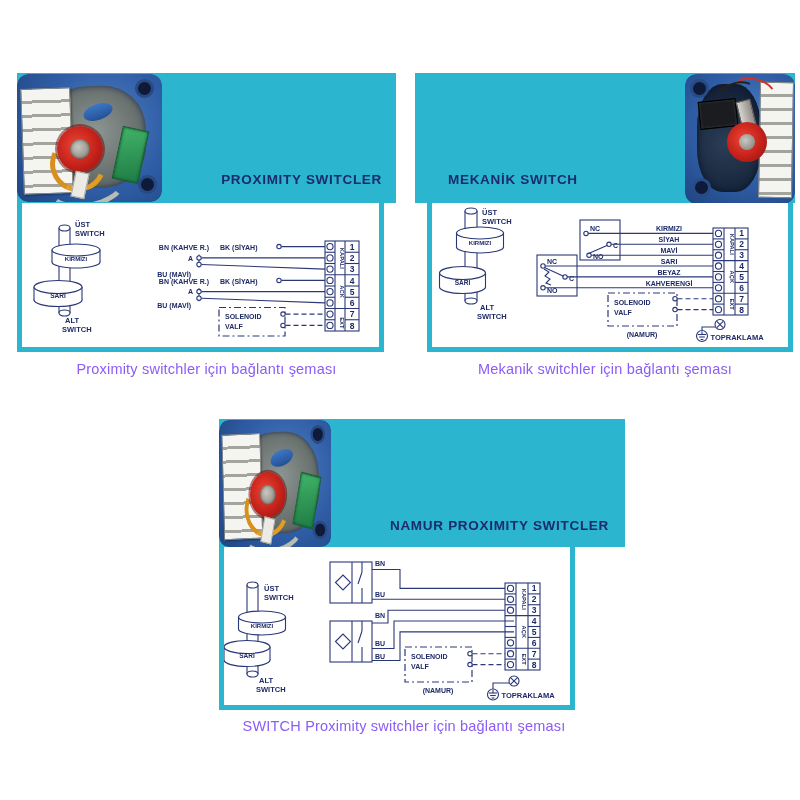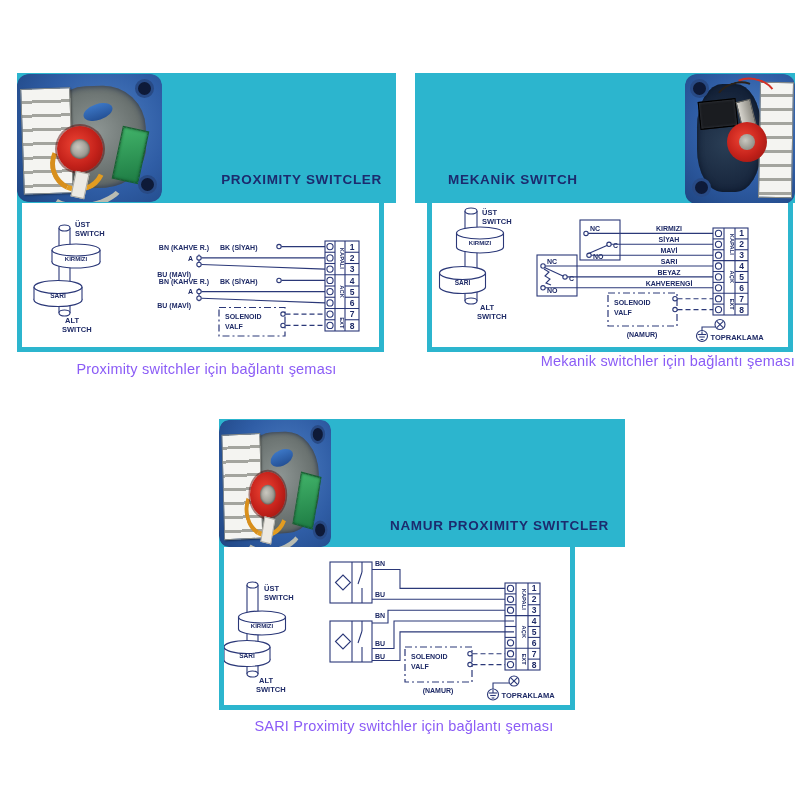--- a/index.html
+++ b/index.html
@@ -313,21 +313,21 @@
         <polyline class="ln" points="283,124 270,124 270,127.5"></polyline>
         <circle class="wc" cx="270" cy="133" r="5.5"></circle>
         <line class="ln" x1="270" y1="128.5" x2="270" y2="131.5"></line>
         <line class="ln" x1="265.8" y1="131.5" x2="274.2" y2="131.5"></line>
         <line class="ln" x1="267.2" y1="134" x2="272.8" y2="134"></line>
         <line class="ln" x1="268.6" y1="136.5" x2="271.4" y2="136.5"></line>
         <text class="t75" x="278.5" y="136.5">TOPRAKLAMA</text>
       </g>
     </svg>
   </div>
-  <div class="caption" style="top:280px;text-align:right;">Mekanik switchler için bağlantı şeması</div>
+  <div class="caption" style="top:288px;">Mekanik switchler için bağlantı şeması</div>
 </section>
 
 <section class="panel" style="left:219px;top:419px;width:370px;height:330px;">
   <div class="banner" style="left:0;top:0;width:406px;height:128px;">
     <span class="title" style="right:16px;bottom:14px;">NAMUR PROXIMITY SWITCLER</span>
   </div>
   <div class="photo" style="left:0;top:1px;width:112px;height:127px;">
     <div class="photo-inner" style="transform:scale(0.775,0.995);">
       <div class="ph-body"></div>
       <div class="ph-recess"></div>
@@ -450,14 +450,14 @@
         <polyline class="ln" points="285,136 269,136 269,142"></polyline>
         <circle class="wc" cx="269" cy="147.5" r="5.5"></circle>
         <line class="ln" x1="269" y1="143" x2="269" y2="146"></line>
         <line class="ln" x1="264.8" y1="146" x2="273.2" y2="146"></line>
         <line class="ln" x1="266.2" y1="148.5" x2="271.8" y2="148.5"></line>
         <line class="ln" x1="267.6" y1="151" x2="270.4" y2="151"></line>
         <text class="t75" x="277.5" y="151">TOPRAKLAMA</text>
       </g>
     </svg>
   </div>
-  <div class="caption" style="top:299px;">SARI Proximity switchler için bağlantı şeması</div>
+  <div class="caption" style="top:299px;">SWITCH Proximity switchler için bağlantı şeması</div>
 </section>
 
 </body></html>

